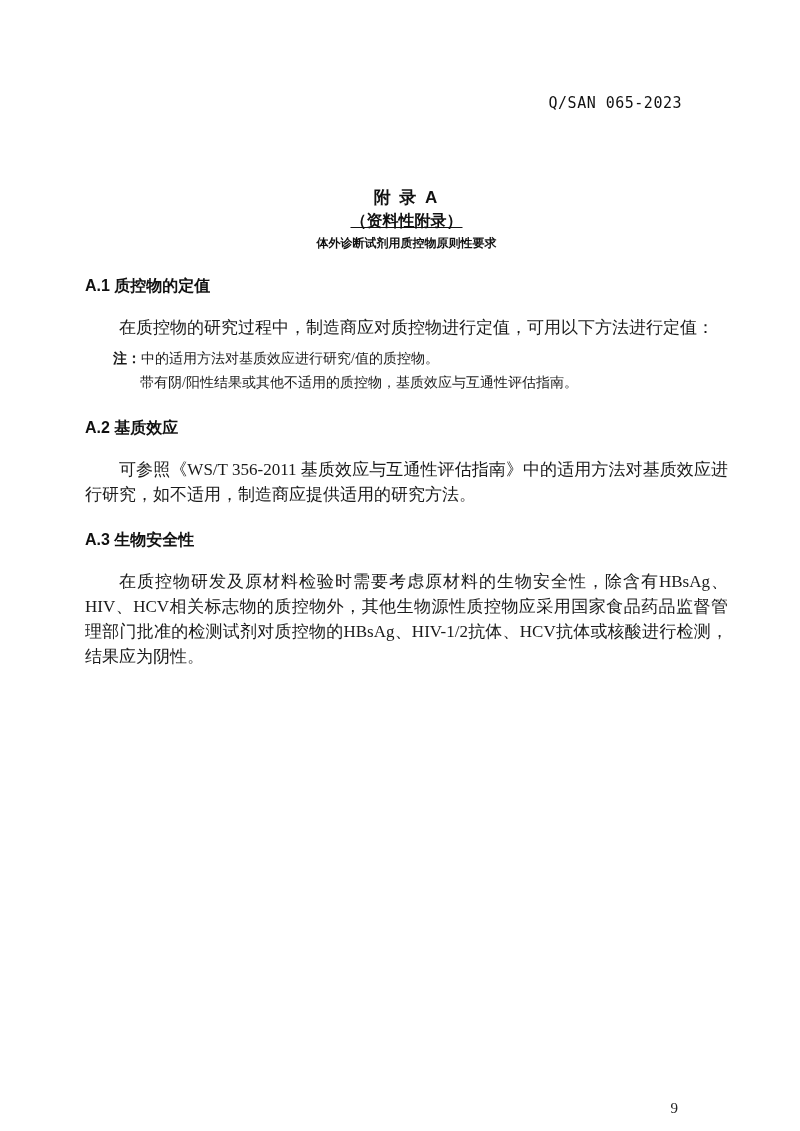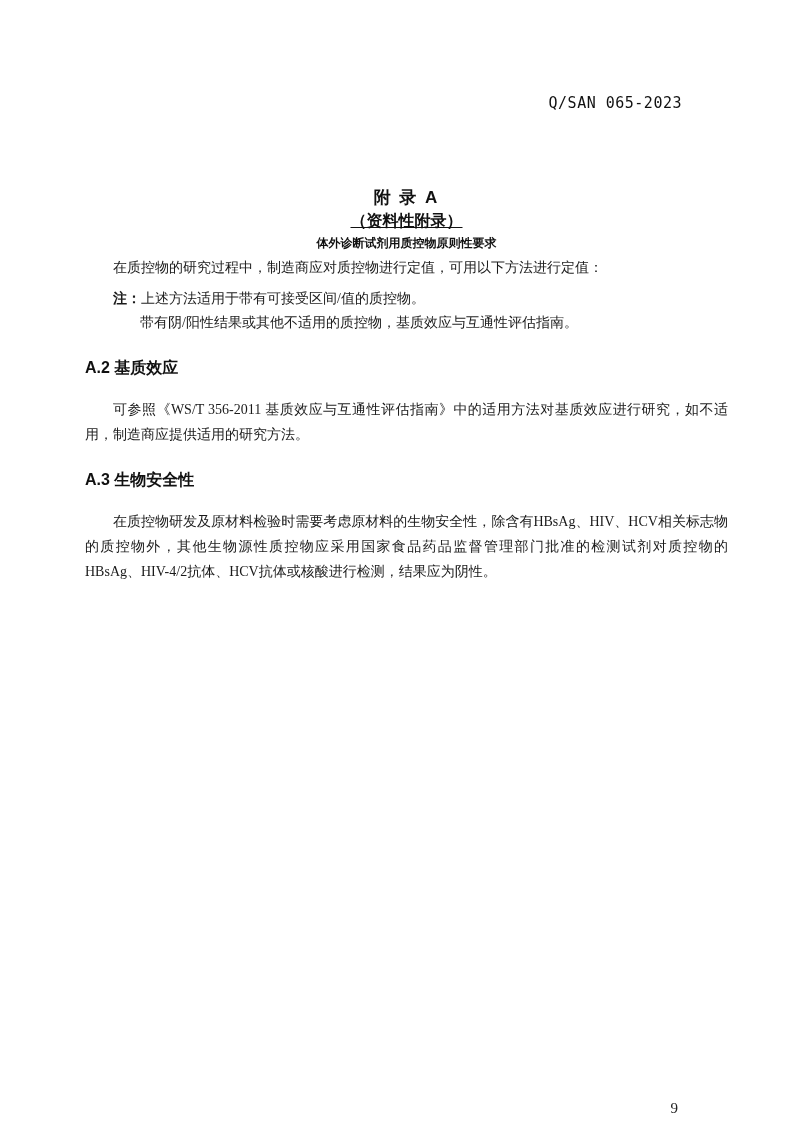--- a/index.html
+++ b/index.html
@@ -58,21 +58,21 @@
     font-weight: bold;
     font-size: 16px;
     line-height: 22px;
     color: #111111;
   }
   .sec-heading.first {
     margin-top: 20px;
   }
   .body-p {
     margin: 0;
-    font-size: 14px;
+    font-size: 17px;
     line-height: 25px;
     text-align: justify;
     text-indent: 2em;
     color: #1a1a1a;
   }
   .xbar {
     font-style: italic;
     font-family: "DejaVu Serif", serif;
     text-decoration: overline;
     padding: 0 2px;
@@ -107,35 +107,36 @@
   <div class="doc-code">Q/SAN 065-2023</div>
 
   <div class="content">
 
     <div class="title-block">
       <div class="title-line1">附 录 A</div>
       <div class="title-line2">（资料性附录）</div>
       <div class="title-line3">体外诊断试剂用质控物原则性要求</div>
     </div>
 
+    <div class="sec-heading first">A.1  质控物的定值</div>
 
     <p class="body-p">在质控物的研究过程中，制造商应对质控物进行定值，可用以下方法进行定值：</p>
 
 
     <div class="note">
-      <div><span class="note-label">注：</span><span>上述方法适用于带有可接受区间/值的质控物。</span></div>
+      <div><span class="note-label">注：</span><span>中的适用方法对基质效应进行研究/值的质控物。</span></div>
       <div class="note-cont">带有阴/阳性结果或其他不适用的质控物，基质效应与互通性评估指南。</div>
     </div>
 
     <div class="sec-heading">A.2  基质效应</div>
 
 
     <p class="body-p">可参照《WS/T 356-2011 基质效应与互通性评估指南》中的适用方法对基质效应进行研究，如不适用，制造商应提供适用的研究方法。</p>
 
     <div class="sec-heading">A.3  生物安全性</div>
 
-    <p class="body-p">在质控物研发及原材料检验时需要考虑原材料的生物安全性，除含有HBsAg、HIV、HCV相关标志物的质控物外，其他生物源性质控物应采用国家食品药品监督管理部门批准的检测试剂对质控物的HBsAg、HIV-4/2抗体、HCV抗体或核酸进行检测，结果应为阴性。</p>
+    <p class="body-p">在质控物研发及原材料检验时需要考虑原材料的生物安全性，除含有HBsAg、HIV、HCV相关标志物的质控物外，其他生物源性质控物应采用国家食品药品监督管理部门批准的检测试剂对质控物的HBsAg、HIV-1/2抗体、HCV抗体或核酸进行检测，结果应为阴性。</p>
 
   </div>
 
   <div class="page-number">9</div>
 
 </div>
 
 </body></html>

